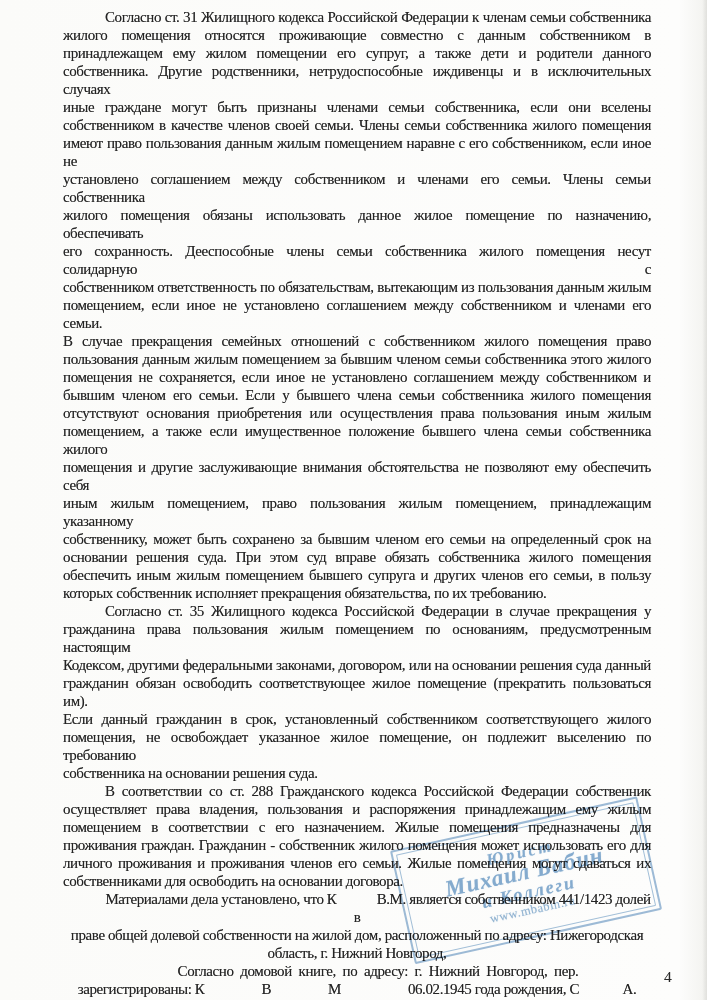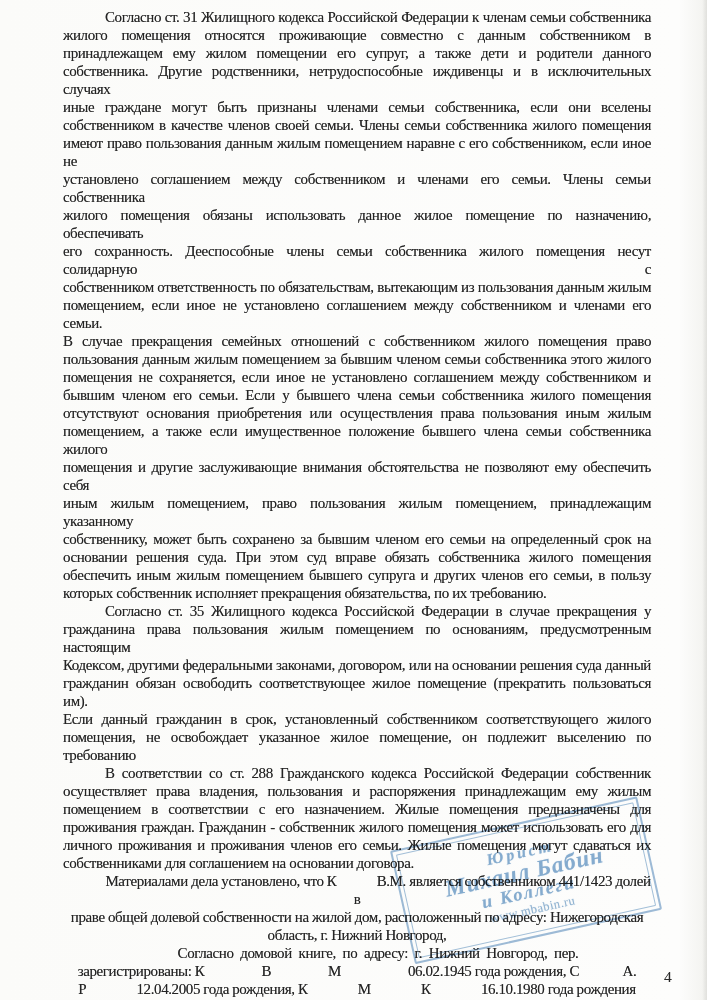--- a/index.html
+++ b/index.html
@@ -102,29 +102,30 @@
       <p class="law-last">которых собственник исполняет прекращения обязательства, по их требованию.</p>
     </div>
 
     <div>
       <p class="law-body">Согласно ст. 35 Жилищного кодекса Российской Федерации в случае прекращения у
 гражданина права пользования жилым помещением по основаниям, предусмотренным настоящим
 Кодексом, другими федеральными законами, договором, или на основании решения суда данный
 гражданин обязан освободить соответствующее жилое помещение (прекратить пользоваться им).
 Если данный гражданин в срок, установленный собственником соответствующего жилого
 помещения, не освобождает указанное жилое помещение, он подлежит выселению по требованию</p>
+      <p class="law-last">собственника на основании решения суда.</p>
     </div>
 
     <div>
       <p class="law-body">В соответствии со ст. 288 Гражданского кодекса Российской Федерации собственник
 осуществляет права владения, пользования и распоряжения принадлежащим ему жилым
 помещением в соответствии с его назначением. Жилые помещения предназначены для
 проживания граждан. Гражданин - собственник жилого помещения может использовать его для
 личного проживания и проживания членов его семьи. Жилые помещения могут сдаваться их</p>
-      <p class="law-last">собственниками для соглашением на основании договора.</p>
+      <p class="law-last">собственниками для освободить на основании договора.</p>
     </div>
 
     <p class="facts">Материалами дела установлено, что К&nbsp;&nbsp;&nbsp;&nbsp;&nbsp;&nbsp;&nbsp;&nbsp;&nbsp;&nbsp;&nbsp;&nbsp;В.М. является собственником 441/1423 долей в
 праве общей долевой собственности на жилой дом, расположенный по адресу: Нижегородская
 область, г. Нижний Новгород,</p>
 
     <p class="facts">Согласно&nbsp; домовой&nbsp; книге,&nbsp; по&nbsp; адресу:&nbsp; г.&nbsp; Нижний&nbsp; Новгород,&nbsp; пер.
 зарегистрированы: К&nbsp;&nbsp;&nbsp;&nbsp;&nbsp;&nbsp;&nbsp;&nbsp;&nbsp;&nbsp;&nbsp;&nbsp;&nbsp;&nbsp;&nbsp;&nbsp;&nbsp;В&nbsp;&nbsp;&nbsp;&nbsp;&nbsp;&nbsp;&nbsp;&nbsp;&nbsp;&nbsp;&nbsp;&nbsp;&nbsp;&nbsp;&nbsp;&nbsp;&nbsp;М&nbsp;&nbsp;&nbsp;&nbsp;&nbsp;&nbsp;&nbsp;&nbsp;&nbsp;&nbsp;&nbsp;&nbsp;&nbsp;&nbsp;&nbsp;&nbsp;&nbsp;&nbsp;&nbsp;&nbsp;06.02.1945 года рождения, С&nbsp;&nbsp;&nbsp;&nbsp;&nbsp;&nbsp;&nbsp;&nbsp;&nbsp;&nbsp;&nbsp;&nbsp;&nbsp;А.
 Р&nbsp;&nbsp;&nbsp;&nbsp;&nbsp;&nbsp;&nbsp;&nbsp;&nbsp;&nbsp;&nbsp;&nbsp;&nbsp;&nbsp;&nbsp;12.04.2005 года рождения, К&nbsp;&nbsp;&nbsp;&nbsp;&nbsp;&nbsp;&nbsp;&nbsp;&nbsp;&nbsp;&nbsp;&nbsp;&nbsp;&nbsp;&nbsp;М&nbsp;&nbsp;&nbsp;&nbsp;&nbsp;&nbsp;&nbsp;&nbsp;&nbsp;&nbsp;&nbsp;&nbsp;&nbsp;&nbsp;&nbsp;К&nbsp;&nbsp;&nbsp;&nbsp;&nbsp;&nbsp;&nbsp;&nbsp;&nbsp;&nbsp;&nbsp;&nbsp;&nbsp;&nbsp;&nbsp;16.10.1980 года рождения
 (л.д.14-17).</p>

